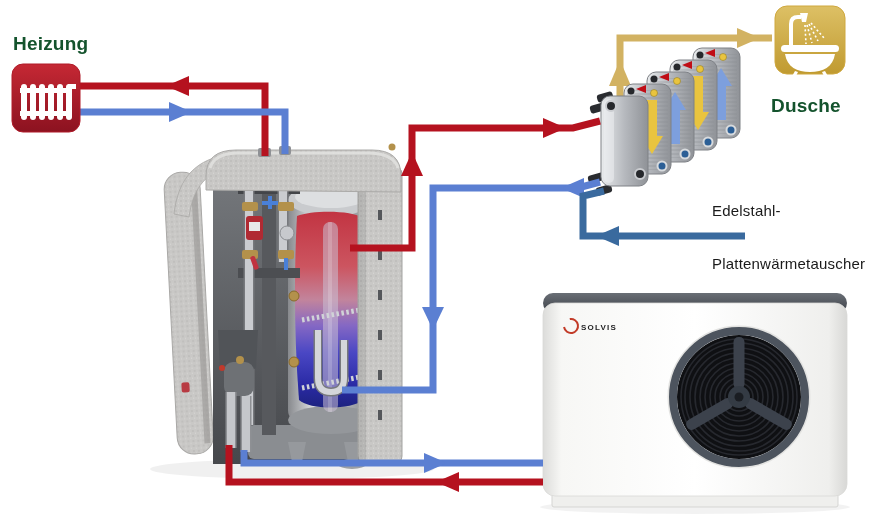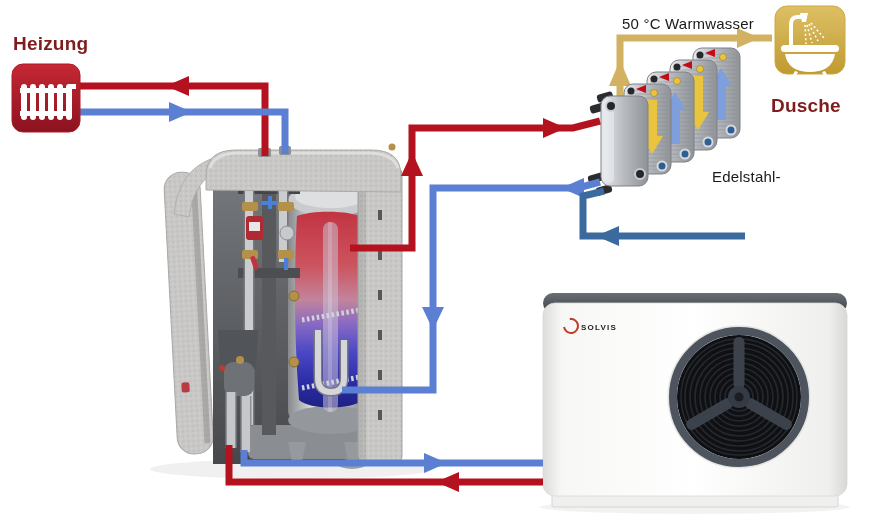--- a/index.html
+++ b/index.html
@@ -1,21 +1,21 @@
 <!DOCTYPE html>
 <html><head>
 <meta charset="utf-8">
 <style>
   html,body{margin:0;padding:0;background:#ffffff;}
   #stage{position:relative;width:872px;height:527px;background:#ffffff;overflow:hidden;
          font-family:"Liberation Sans",sans-serif;}
   #scene{position:absolute;left:0;top:0;}
   .lbl{position:absolute;font-size:15px;color:#1a1a1a;white-space:nowrap;letter-spacing:.2px;}
-  .lbl-big{font-size:19px;font-weight:bold;color:#7f1d1d;}
-  .lbl-2line div{line-height:19px;}
+  .lbl-big{font-size:19px;font-weight:bold;color:#14532d;}
+  .lbl-2line div{line-height:19px;margin-top:34px;}
 </style>
 </head>
 <body>
 
 <div id="stage">
 <svg id="scene" width="872" height="527" viewBox="0 0 872 527">
   <defs>
     <pattern id="speckle" patternUnits="userSpaceOnUse" width="5" height="5">
       <rect width="5" height="5" fill="#c9c8c6"></rect>
       <circle cx="1" cy="1" r="0.7" fill="#b1b0ae"></circle>
@@ -320,18 +320,18 @@
     <g fill="#ffffff">
       <rect x="781" y="45" width="58" height="7" rx="3.5"></rect>
       <path d="M 785 54 C 787 67 797 72 810 72 C 823 72 833 67 835 54 Z"></path>
       <path d="M 795 71 L 791 78 L 795 78 L 798 72 Z"></path>
       <path d="M 825 71 L 829 78 L 825 78 L 822 72 Z"></path>
     </g>
   </g>
 </svg>
 
 <div class="lbl lbl-big" style="left:13px;top:33px">Heizung</div>
-<div class="lbl" style="left:622px;top:15px">50 °C Warmwasser</div>
 <div class="lbl lbl-2line" style="left:712px;top:167px">
   <div>Edelstahl-</div>
+  <div>Plattenwärmetauscher</div>
 </div>
 <div class="lbl lbl-big" style="left:771px;top:95px">Dusche</div>
 </div>
 
 </body></html>

